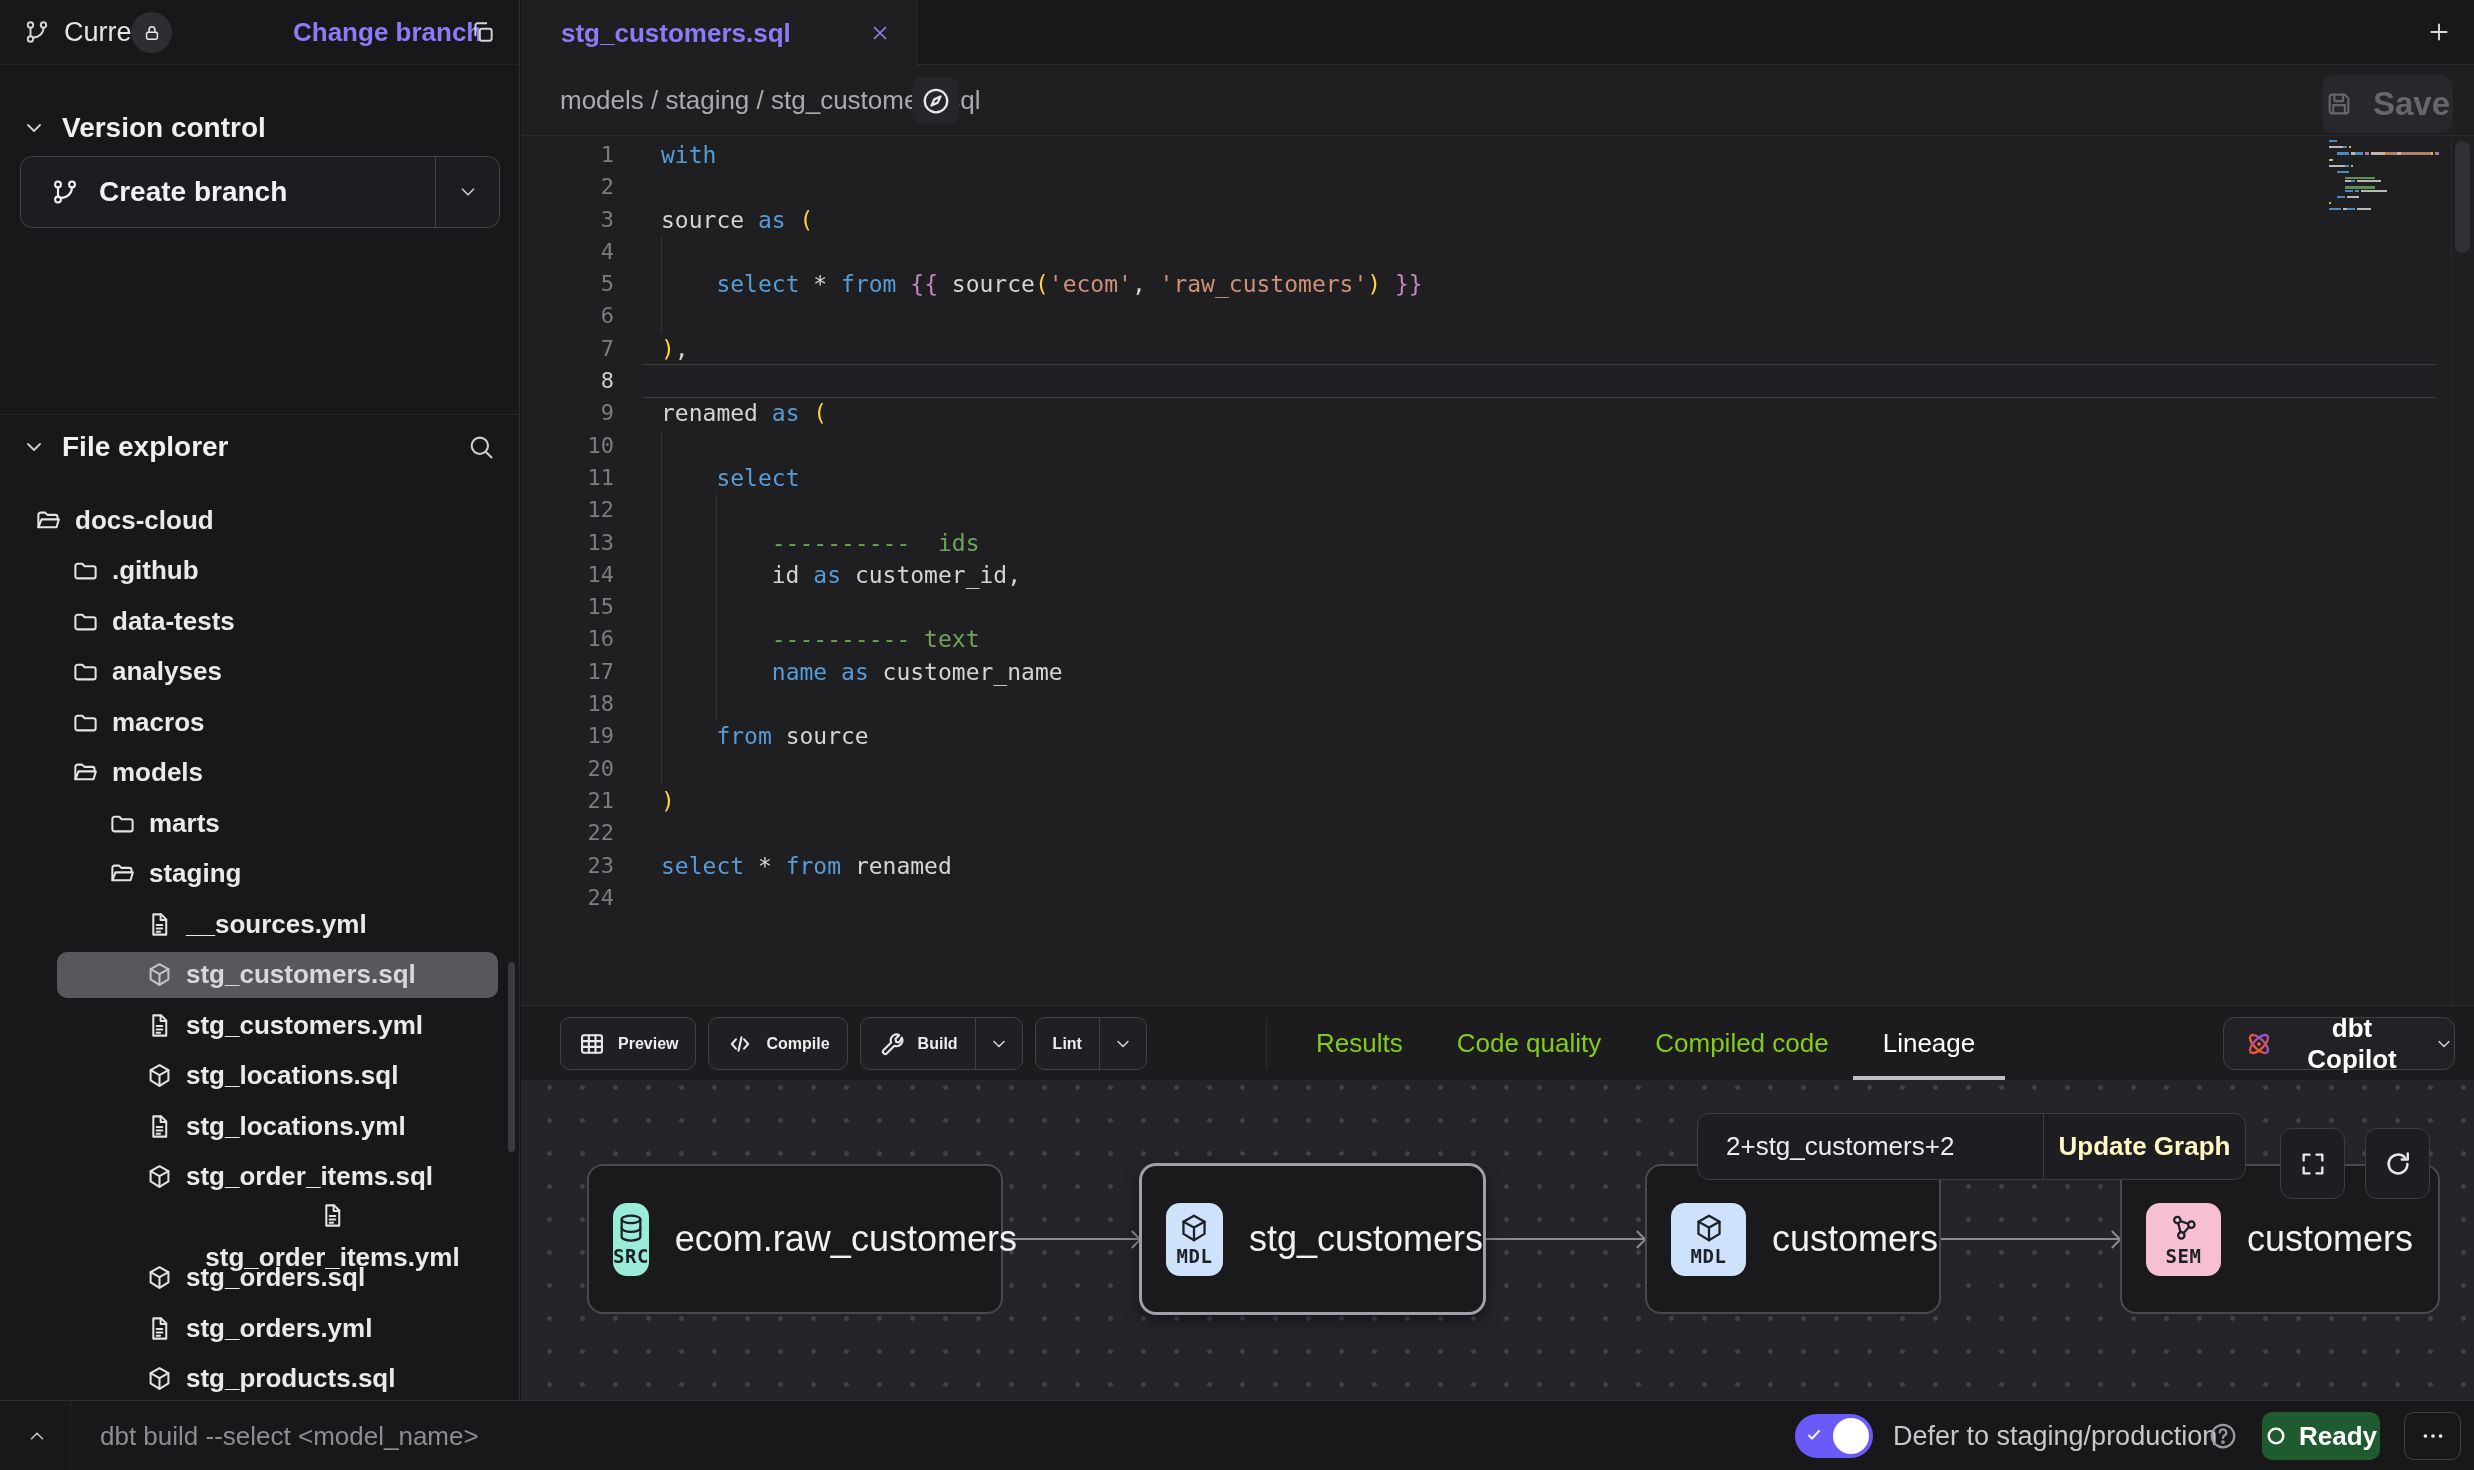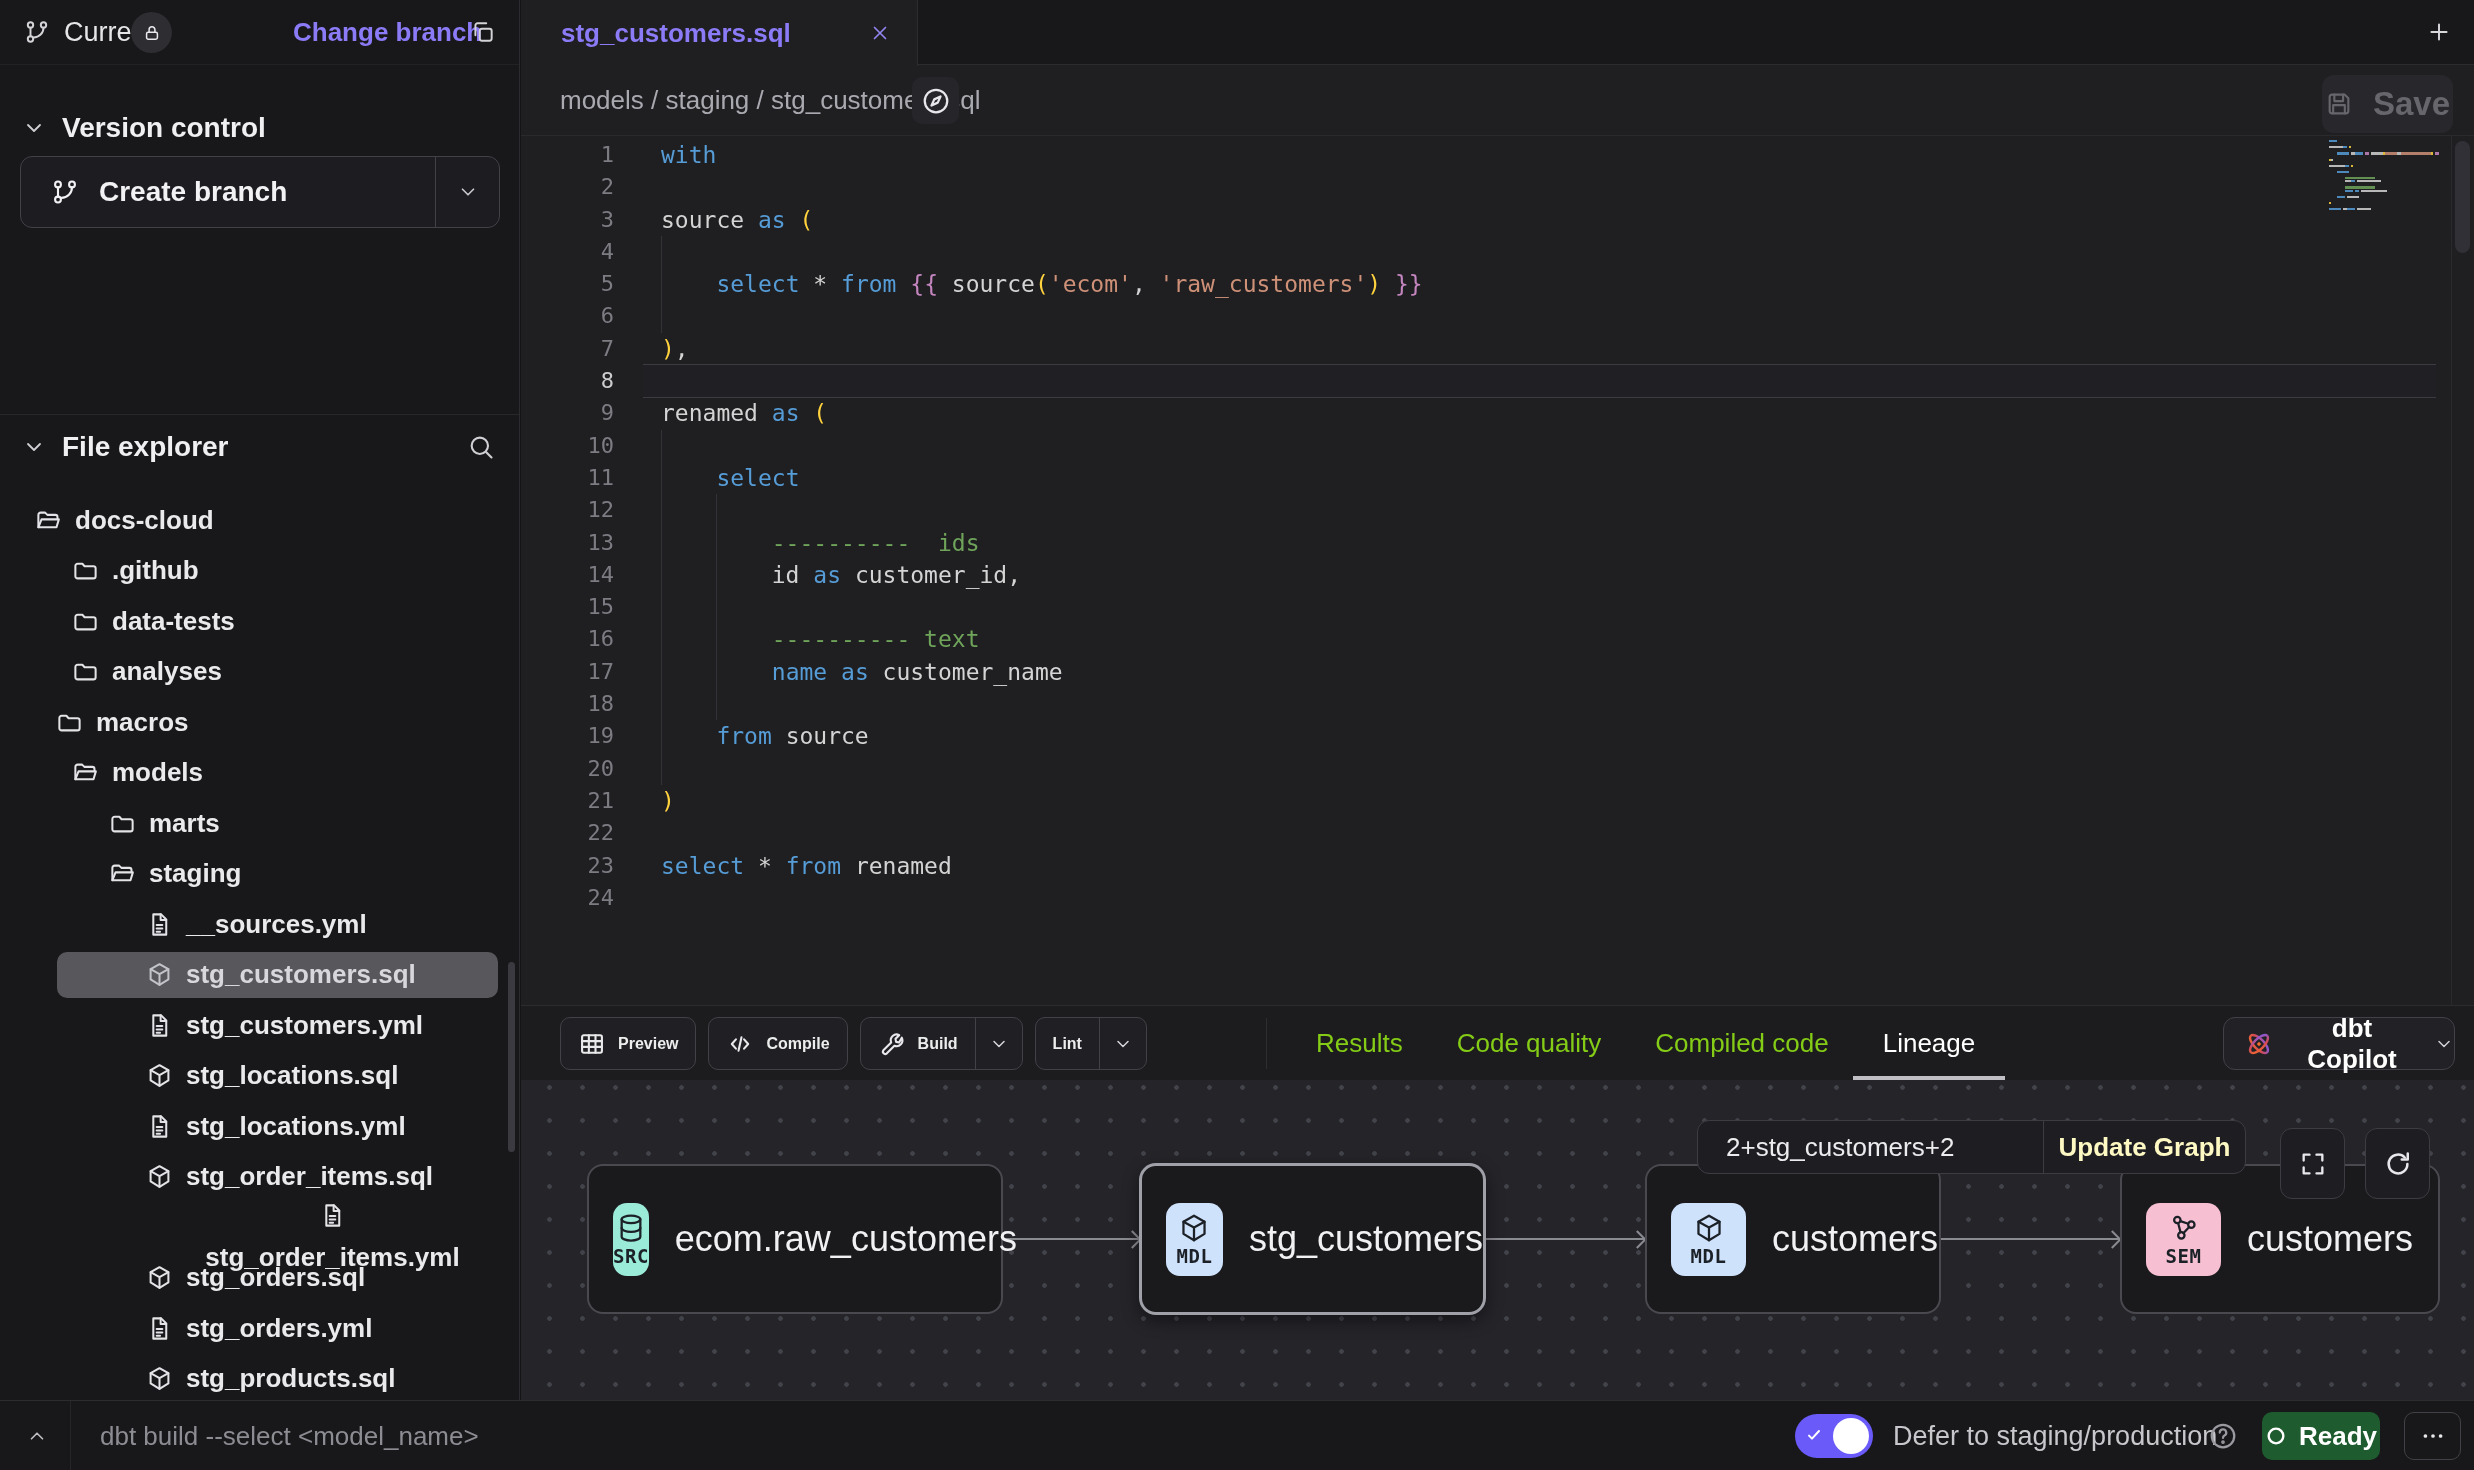--- a/index.html
+++ b/index.html
@@ -90,21 +90,21 @@
 
   .lineage{position:absolute;top:1080px;left:0;right:0;height:320px;background:#242429;background-image:radial-gradient(circle,#42424a 2px,transparent 2.6px);background-size:33px 33px;background-position:12px 24px;overflow:hidden;}
   .lnode{position:absolute;top:84px;height:150px;background:#1a1a1d;border:2px solid #49494f;border-radius:16px;display:flex;align-items:center;gap:26px;padding-left:24px;z-index:2;cursor:pointer;}
   .lnode.sel{border-color:#9fa0a8;box-shadow:0 0 0 1px #9fa0a8,0 6px 18px rgba(0,0,0,.45);}
   .badge{width:75px;height:73px;border-radius:14px;display:flex;flex-direction:column;align-items:center;justify-content:center;gap:1px;color:#1c2127;}
   .badge .ic svg{stroke-width:1.7;}
   .btxt{font-family:"DejaVu Sans Mono",monospace;font-size:19px;font-weight:bold;letter-spacing:.5px;}
   .nlabel{font-size:36px;color:#f1f1f4;white-space:nowrap;}
   .edge{position:absolute;top:158px;height:2px;background:#8a8a91;z-index:1;}
   .edge::after{content:"";position:absolute;right:1px;top:-5.5px;width:11px;height:11px;border-top:2px solid #8a8a91;border-right:2px solid #8a8a91;transform:rotate(45deg);}
-  .lin-filter{position:absolute;left:1176px;top:40px;width:549px;height:54px;background:#1e1e22;border:1px solid #3c3c42;border-radius:12px;display:flex;z-index:5;overflow:hidden;}
+  .lin-filter{position:absolute;left:1176px;top:33px;width:549px;height:67px;background:#1e1e22;border:1px solid #3c3c42;border-radius:12px;display:flex;z-index:5;overflow:hidden;}
   .lin-input{flex:1;display:flex;align-items:center;padding-left:28px;font-size:26px;color:#ececef;cursor:text;}
   .lin-update{width:202px;border:none;border-left:1px solid #3c3c42;background:transparent;color:#fef9c3;font-size:26px;font-weight:bold;font-family:inherit;display:flex;align-items:center;justify-content:center;cursor:pointer;}
   .lin-sq{position:absolute;top:48px;width:65px;height:71px;background:#1e1e22;border:1px solid #3c3c42;border-radius:12px;color:#e8e8ec;display:flex;align-items:center;justify-content:center;z-index:5;cursor:pointer;}
   .lin-sq .ic svg{stroke-width:2;}
   #btn-full{left:1759px;} #btn-refresh{left:1844px;}
 
   
   #statusbar{position:absolute;left:0;bottom:0;width:2474px;height:70px;background:#18181a;border-top:1px solid #2c2c30;z-index:6;}
   .sb-chev{position:absolute;left:26px;top:24px;color:#bfbfc5;cursor:pointer;}
   .sb-div{position:absolute;left:70px;top:0;bottom:0;width:1px;background:#26262a;}
@@ -223,21 +223,21 @@
             <span class="tlabel">data-tests</span>
           </div>
           <div class="trow" style="padding-left: 72px;">
             <span class="ic ti">
               <svg viewBox="0 0 24 24">
                 <path d="M3 8a2 2 0 0 1 2-2h4.2l2 2.2H19a2 2 0 0 1 2 2V17a2 2 0 0 1-2 2H5a2 2 0 0 1-2-2z"></path>
               </svg>
             </span>
             <span class="tlabel">analyses</span>
           </div>
-          <div class="trow" style="padding-left: 56px;">
+          <div class="trow" style="padding-left: 72px;">
             <span class="ic ti">
               <svg viewBox="0 0 24 24">
                 <path d="M3 8a2 2 0 0 1 2-2h4.2l2 2.2H19a2 2 0 0 1 2 2V17a2 2 0 0 1-2 2H5a2 2 0 0 1-2-2z"></path>
               </svg>
             </span>
             <span class="tlabel">macros</span>
           </div>
           <div class="trow" style="padding-left: 72px;">
             <span class="ic ti">
               <svg viewBox="0 0 24 24">

